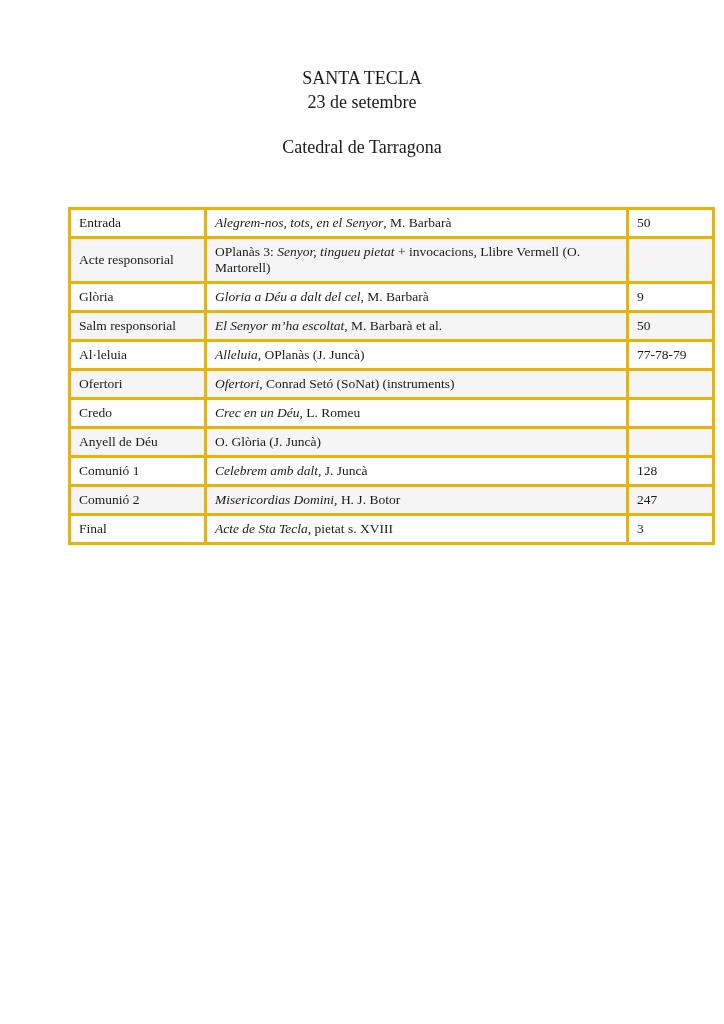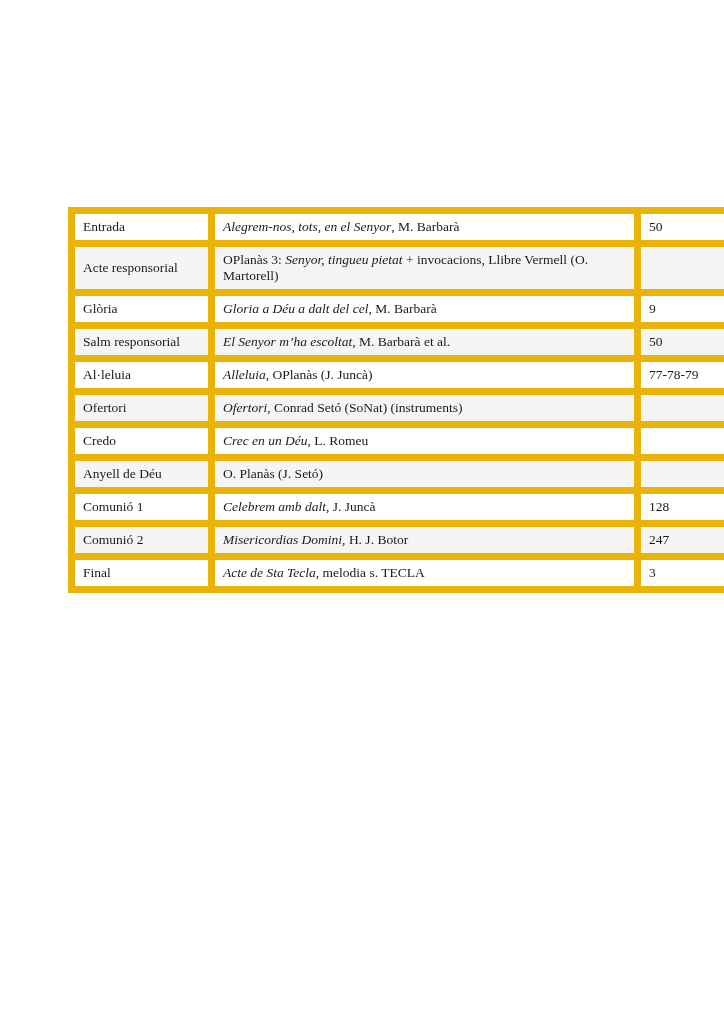--- a/index.html
+++ b/index.html
@@ -34,36 +34,41 @@
     position: absolute;
     top: 207px;
     left: 68px;
     width: 588px;
     border-collapse: collapse;
     table-layout: fixed;
     font-size: 13.5px;
     line-height: 16px;
   }
   table.liturgy td {
-    border: 7px solid #eab308;
+    border: 3px solid #eab308;
     padding: 5px 8px;
     vertical-align: middle;
     overflow: hidden;
   }
   table.liturgy tr:nth-child(even) { background: #f5f5f5; }
   td.c1 { width: 117px; }
   td.c2 { width: 403px; white-space: pre-wrap; }
   td.c3 { width: 67px; text-align: left; padding-right: 6px; }
   .it { font-style: italic; }
 </style>
 </head>
 <body>
 
 <div class="page">
 
+  <div class="header">
+    <div class="title-line">SANTA TECLA</div>
+    <div class="title-line">23 de setembre</div>
+    <div class="location-line">Catedral de Tarragona</div>
+  </div>
 
   <table class="liturgy">
     <tbody>
 
       <tr>
         <td class="c1">Entrada</td>
         <td class="c2"><span></span><span class="it">Alegrem-nos, tots, en el Senyor</span><span>, M. Barbarà</span></td>
         <td class="c3">50</td>
       </tr>
 
@@ -99,38 +104,38 @@
 
       <tr>
         <td class="c1">Credo</td>
         <td class="c2"><span></span><span class="it">Crec en un Déu</span><span>, L. Romeu</span></td>
         <td class="c3"></td>
       </tr>
 
 
       <tr>
         <td class="c1">Anyell de Déu</td>
-        <td class="c2"><span>O. Planàs (J. Setó)</span><span class="it"></span><span></span></td>
+        <td class="c2"><span>O. Glòria (J. Juncà)</span><span class="it"></span><span></span></td>
         <td class="c3"></td>
       </tr>
 
       <tr>
         <td class="c1">Comunió 1</td>
         <td class="c2"><span></span><span class="it">Celebrem amb dalt</span><span>, J. Juncà</span></td>
         <td class="c3">128</td>
       </tr>
 
       <tr>
         <td class="c1">Comunió 2</td>
         <td class="c2"><span></span><span class="it">Misericordias Domini,</span><span> H. J. Botor</span></td>
         <td class="c3">247</td>
       </tr>
 
       <tr>
         <td class="c1">Final</td>
-        <td class="c2"><span></span><span class="it">Acte de Sta Tecla</span><span>, melodia s. TECLA</span></td>
+        <td class="c2"><span></span><span class="it">Acte de Sta Tecla</span><span>, pietat s. XVIII</span></td>
         <td class="c3">3</td>
       </tr>
 
     </tbody>
   </table>
 
 </div>
 
 </body></html>

